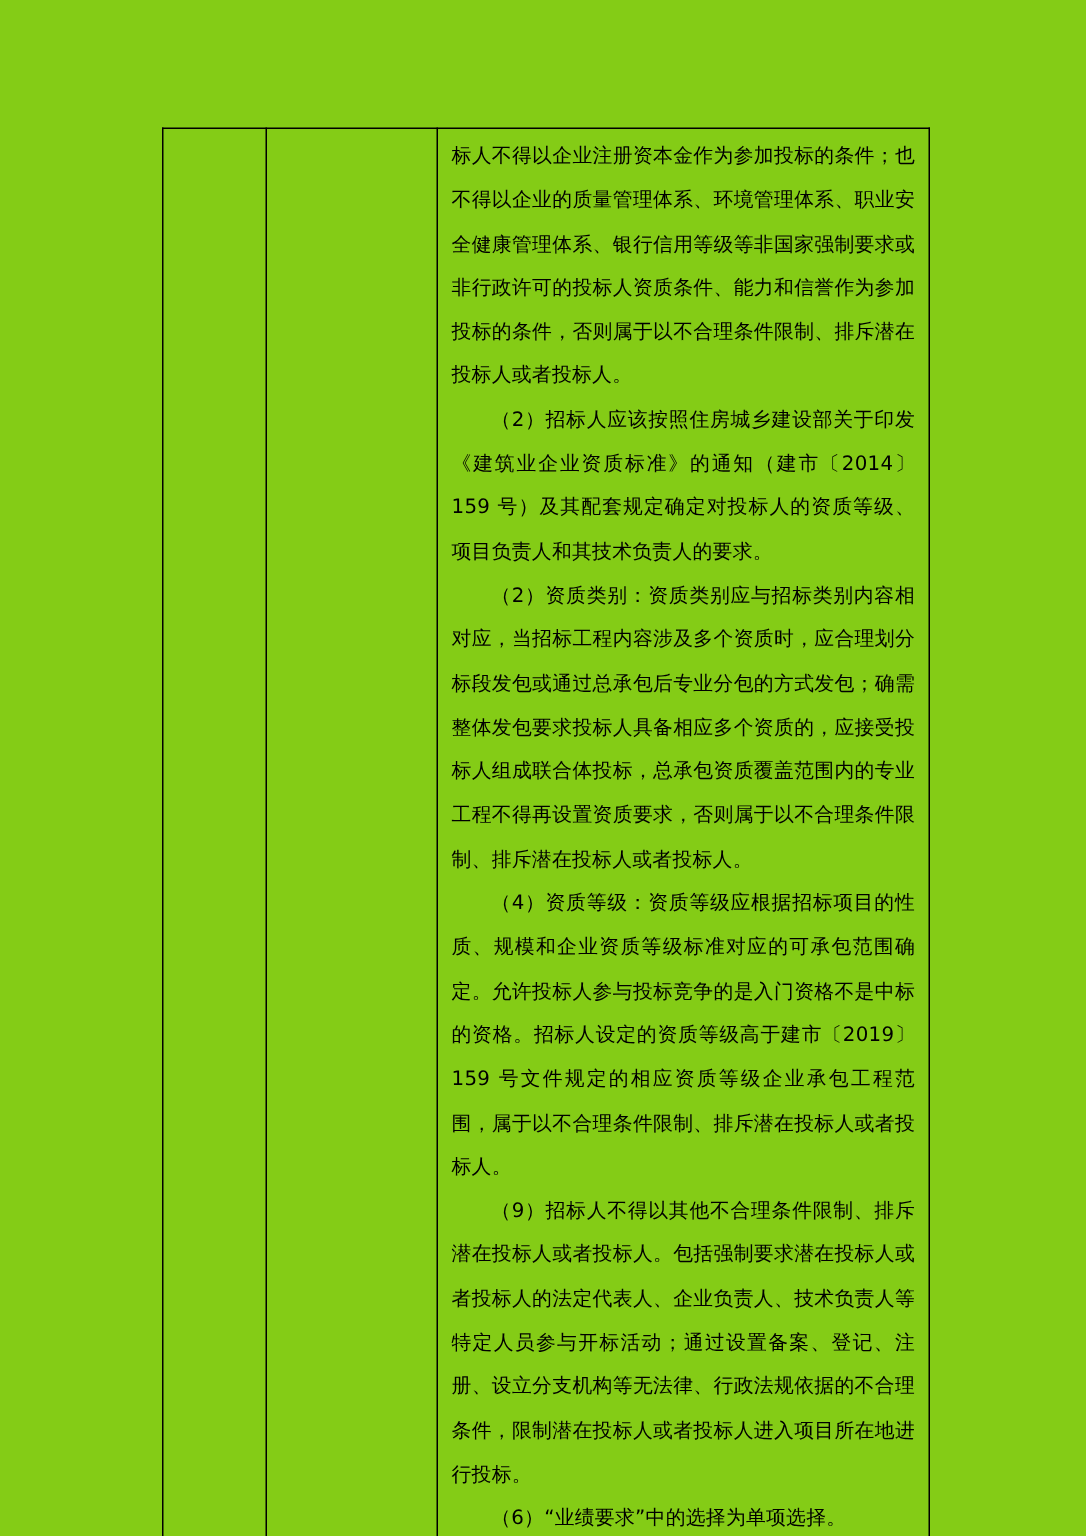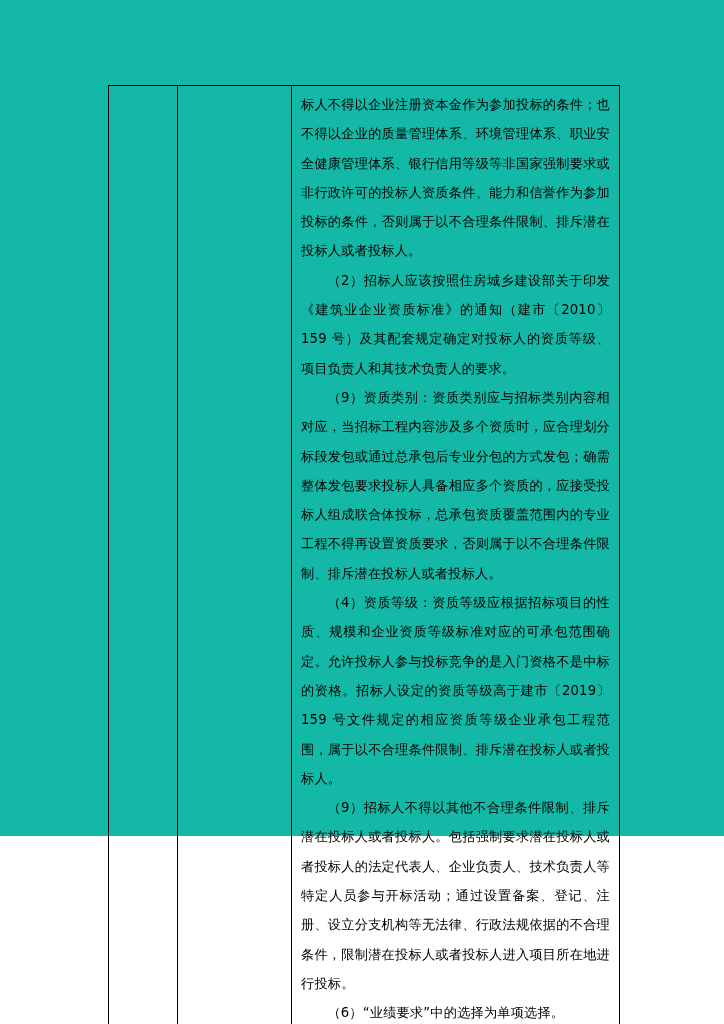--- a/index.html
+++ b/index.html
@@ -13,22 +13,22 @@
     font-family: "DejaVu Sans", "Liberation Sans", sans-serif;
     color: #000000;
     position: relative;
     overflow: hidden;
   }
   .page {
     position: absolute;
     left: 0;
     top: 0;
     width: 724px;
-    height: 836px;
-    background: #14b8a6;
+    height: 1024px;
+    background: #84cc16;
   }
   
   .doc-table {
     position: absolute;
     left: 108px;
     top: 85px;
     width: 508px;
     height: 836px;
     border-collapse: collapse;
     table-layout: fixed;
@@ -66,22 +66,22 @@
 
 <div class="page">
   <table class="doc-table">
     <tbody>
       <tr>
         <td class="col-a empty-cell"></td>
         <td class="col-b empty-cell"></td>
         <td class="col-c">
           <div class="cell-content">
             <p>标人不得以企业注册资本金作为参加投标的条件；也不得以企业的质量管理体系、环境管理体系、职业安全健康管理体系、银行信用等级等非国家强制要求或非行政许可的投标人资质条件、能力和信誉作为参加投标的条件，否则属于以不合理条件限制、排斥潜在投标人或者投标人。</p>
-            <p class="indent">（2）招标人应该按照住房城乡建设部关于印发《建筑业企业资质标准》的通知（建市〔2010〕159 号）及其配套规定确定对投标人的资质等级、项目负责人和其技术负责人的要求。</p>
-            <p class="indent">（9）资质类别：资质类别应与招标类别内容相对应，当招标工程内容涉及多个资质时，应合理划分标段发包或通过总承包后专业分包的方式发包；确需整体发包要求投标人具备相应多个资质的，应接受投标人组成联合体投标，总承包资质覆盖范围内的专业工程不得再设置资质要求，否则属于以不合理条件限制、排斥潜在投标人或者投标人。</p>
+            <p class="indent">（2）招标人应该按照住房城乡建设部关于印发《建筑业企业资质标准》的通知（建市〔2014〕159 号）及其配套规定确定对投标人的资质等级、项目负责人和其技术负责人的要求。</p>
+            <p class="indent">（2）资质类别：资质类别应与招标类别内容相对应，当招标工程内容涉及多个资质时，应合理划分标段发包或通过总承包后专业分包的方式发包；确需整体发包要求投标人具备相应多个资质的，应接受投标人组成联合体投标，总承包资质覆盖范围内的专业工程不得再设置资质要求，否则属于以不合理条件限制、排斥潜在投标人或者投标人。</p>
             <p class="indent">（4）资质等级：资质等级应根据招标项目的性质、规模和企业资质等级标准对应的可承包范围确定。允许投标人参与投标竞争的是入门资格不是中标的资格。招标人设定的资质等级高于建市〔2019〕159 号文件规定的相应资质等级企业承包工程范围，属于以不合理条件限制、排斥潜在投标人或者投标人。</p>
             <p class="indent">（9）招标人不得以其他不合理条件限制、排斥潜在投标人或者投标人。包括强制要求潜在投标人或者投标人的法定代表人、企业负责人、技术负责人等特定人员参与开标活动；通过设置备案、登记、注册、设立分支机构等无法律、行政法规依据的不合理条件，限制潜在投标人或者投标人进入项目所在地进行投标。</p>
             <p class="indent">（6）“业绩要求”中的选择为单项选择。</p>
 
           </div>
         </td>
       </tr>
     </tbody>
   </table>
 </div>

